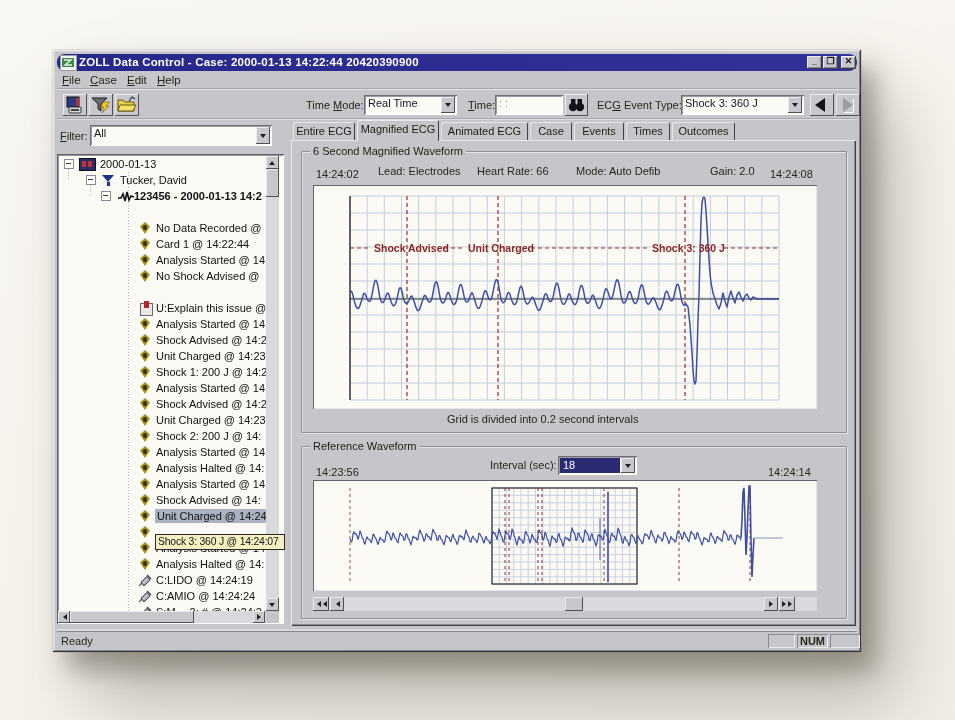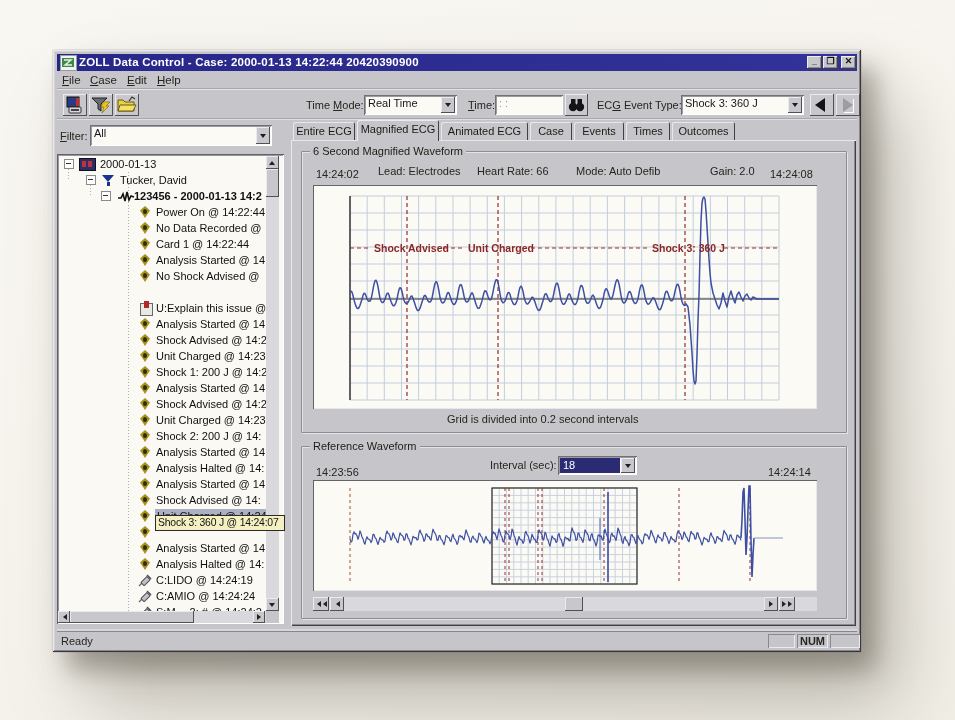--- a/index.html
+++ b/index.html
@@ -5,21 +5,21 @@
 html,body{margin:0;padding:0;}
 body{width:955px;height:720px;position:relative;overflow:hidden;
   background:linear-gradient(160deg,#f9f7f2 0%,#f6f3ed 55%,#f1eee6 100%);
   font-family:"Liberation Sans",sans-serif;}
 #win{position:absolute;left:53px;top:50px;width:808px;height:602px;background:#c6c5c9;
   box-shadow:inset -1px -1px 0 #35353b,inset 1px 1px 0 #e9e8ec,inset -2px -2px 0 #88878d,inset 2px 2px 0 #d4d3d7,
   0 0 1px #70706c,14px 18px 24px rgba(100,94,82,.52),36px 50px 70px rgba(108,102,90,.40);
   filter:blur(0.42px);}
 .abs{position:absolute;}
 #title{left:4px;top:4px;width:800px;height:17px;background:linear-gradient(90deg,#27278a,#32329a);color:#fff;
-  font-size:11.5px;font-weight:700;line-height:17px;}
+  font-size:11.5px;font-weight:700;line-height:17px;border-radius:8px;}
 #title .txt{position:absolute;left:22px;top:0;white-space:nowrap;letter-spacing:.2px;}
 #sysicon{left:3px;top:1px;width:15px;height:14px;background:#f2f2ee;border:1px solid #9a9aa0;}
 .tbtn{top:2px;width:15px;height:13px;background:#c8c7cb;box-shadow:inset -1px -1px 0 #404046,inset 1px 1px 0 #eee,inset -2px -2px 0 #8a898f;
   font-size:9px;line-height:11px;text-align:center;color:#111;font-weight:700;}
 #menubar{left:4px;top:22px;width:800px;height:18px;font-size:11.5px;color:#24231c;}
 #menubar span{position:absolute;top:2px;}
 #menubar u{text-decoration-thickness:1px;}
 #toolbar{left:4px;top:40px;width:800px;height:28px;border-bottom:1px solid #a8a7ad;box-shadow:0 1px 0 #dfdee2;}
 .tool{top:4px;width:24px;height:22px;background:#c8c7cb;box-shadow:inset -1px -1px 0 #505056,inset 1px 1px 0 #eceaee;}
 .lbl{font-size:11px;color:#26251f;white-space:nowrap;}
@@ -148,25 +148,20 @@
         <span style="position:absolute;left:63px;top:0;">Tucker, David</span>
       </div>
 <div class="trow" style="left:0;top:34px;width:224px;font-weight:bold;">
         <span class="ic" style="left:44px;top:3px;width:8px;height:8px;background:#fdfdfa;border:1px solid #8a8a90;"></span>
         <span class="ic" style="left:46px;top:7px;width:5px;height:1px;background:#333;"></span>
         <svg class="ic" style="left:61px;top:3px;" width="17" height="11">
           <polyline points="0,7 3,7 5,3 7,10 9,1 11,9 13,5 16,6" fill="none" stroke="#111" stroke-width="1.6"></polyline>
         </svg>
         <span style="position:absolute;left:77px;top:0;">123456 - 2000-01-13 14:2</span>
       </div>
-<div class="trow" style="left:0;top:50px;width:224px;">
-        <span class="ic" style="left:83px;top:2px;width:10px;height:12px;background:#a89020;clip-path:polygon(50% 0,100% 38%,50% 100%,0 38%);"></span>
-        <span class="ic" style="left:86px;top:5px;width:4px;height:5px;background:#302a08;border-radius:50%;"></span>
-        <span style="position:absolute;left:99px;top:0;">Power On @ 14:22:44</span>
-      </div>
 <div class="trow" style="left:0;top:66px;width:224px;">
         <span class="ic" style="left:83px;top:2px;width:10px;height:12px;background:#a89020;clip-path:polygon(50% 0,100% 38%,50% 100%,0 38%);"></span>
         <span class="ic" style="left:86px;top:5px;width:4px;height:5px;background:#302a08;border-radius:50%;"></span>
         <span style="position:absolute;left:99px;top:0;">No Data Recorded @ </span>
       </div>
 <div class="trow" style="left:0;top:82px;width:224px;">
         <span class="ic" style="left:83px;top:2px;width:10px;height:12px;background:#a89020;clip-path:polygon(50% 0,100% 38%,50% 100%,0 38%);"></span>
         <span class="ic" style="left:86px;top:5px;width:4px;height:5px;background:#302a08;border-radius:50%;"></span>
         <span style="position:absolute;left:99px;top:0;">Card 1 @ 14:22:44</span>
       </div>
@@ -300,21 +295,21 @@
 <div class="abs sb" style="left:1px;top:457px;width:208px;height:12px;"></div>
 <div class="sbtn" style="left:1px;top:457px;width:12px;height:12px;">
         <span class="tri" style="left:2px;top:3px;border-right:4px solid #222;"></span>
       </div>
 <div class="thumb" style="left:13px;top:457px;width:124px;height:12px;"></div>
 <div class="sbtn" style="left:196px;top:457px;width:12px;height:12px;">
         <span class="tri" style="left:4px;top:3px;border-left:4px solid #222;"></span>
       </div>
 <div class="abs" style="left:209px;top:457px;width:13px;height:12px;background:#c6c5c9;"></div>
 </div>
-<div class="abs" id="tooltip" style="left:102px;top:465px;width:126px;height:14px;background:#f4f0c2;border:1px solid #2a2a2a;font-size:10.4px;line-height:14px;padding-left:2px;color:#111;white-space:nowrap;overflow:hidden;letter-spacing:-0.2px;">Shock 3: 360 J @ 14:24:07</div>
+<div class="abs" id="tooltip" style="left:102px;top:484px;width:126px;height:14px;background:#f4f0c2;border:1px solid #2a2a2a;font-size:10.4px;line-height:14px;padding-left:2px;color:#111;white-space:nowrap;overflow:hidden;letter-spacing:-0.2px;">Shock 3: 360 J @ 14:24:07</div>
   <div class="tab" style="left:240px;width:62px;">Entire ECG</div>
 <div class="tab" style="left:304px;width:82px;top:70px;height:21px;box-shadow:inset 1px 1px 0 #eceaee,inset -1px 0 0 #404046;z-index:5;">Magnified ECG</div>
 <div class="tab" style="left:388px;width:87px;">Animated ECG</div>
 <div class="tab" style="left:477px;width:42px;">Case</div>
 <div class="tab" style="left:521px;width:50px;">Events</div>
 <div class="tab" style="left:573px;width:44px;">Times</div>
 <div class="tab" style="left:619px;width:63px;">Outcomes</div>
 <div class="abs" id="tabpage">
 <div class="groupbox" style="left:10px;top:11px;width:544px;height:280px;">
 <span class="gtitle">6 Second Magnified Waveform</span>

